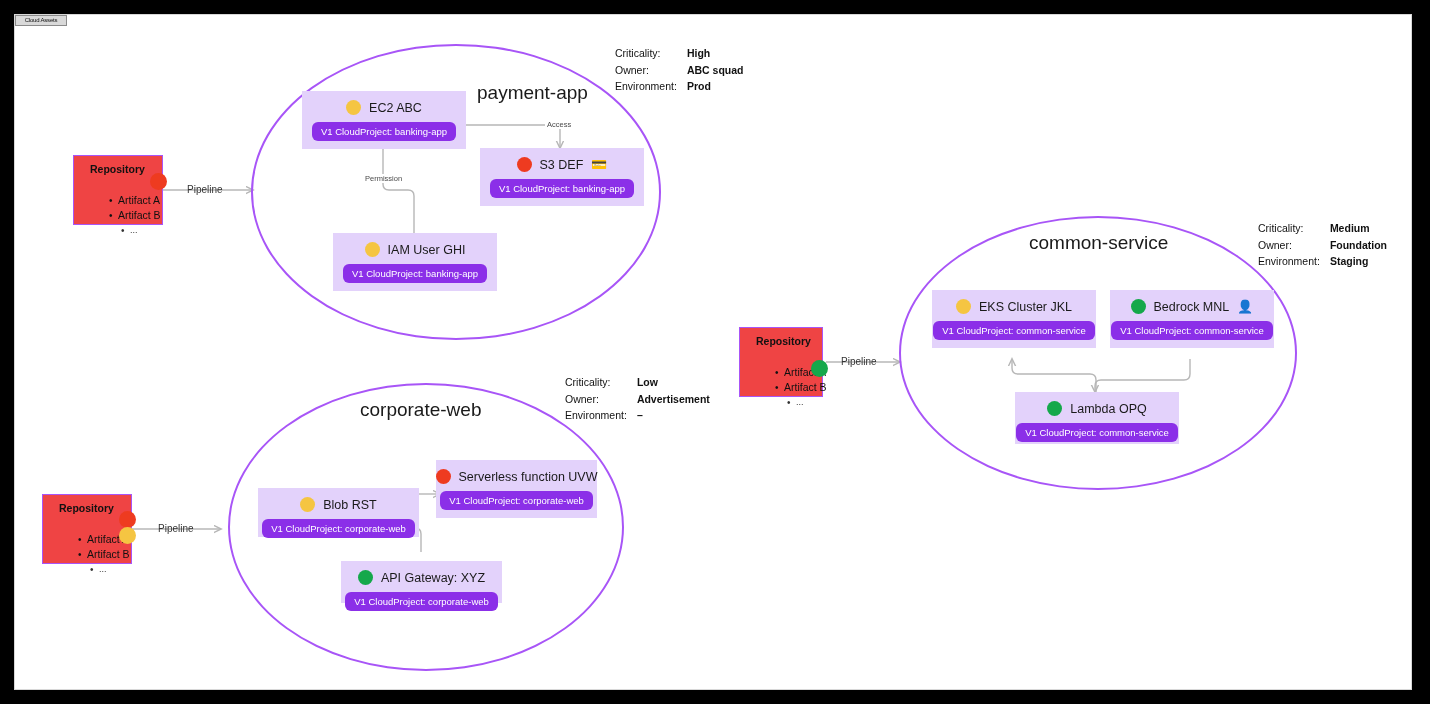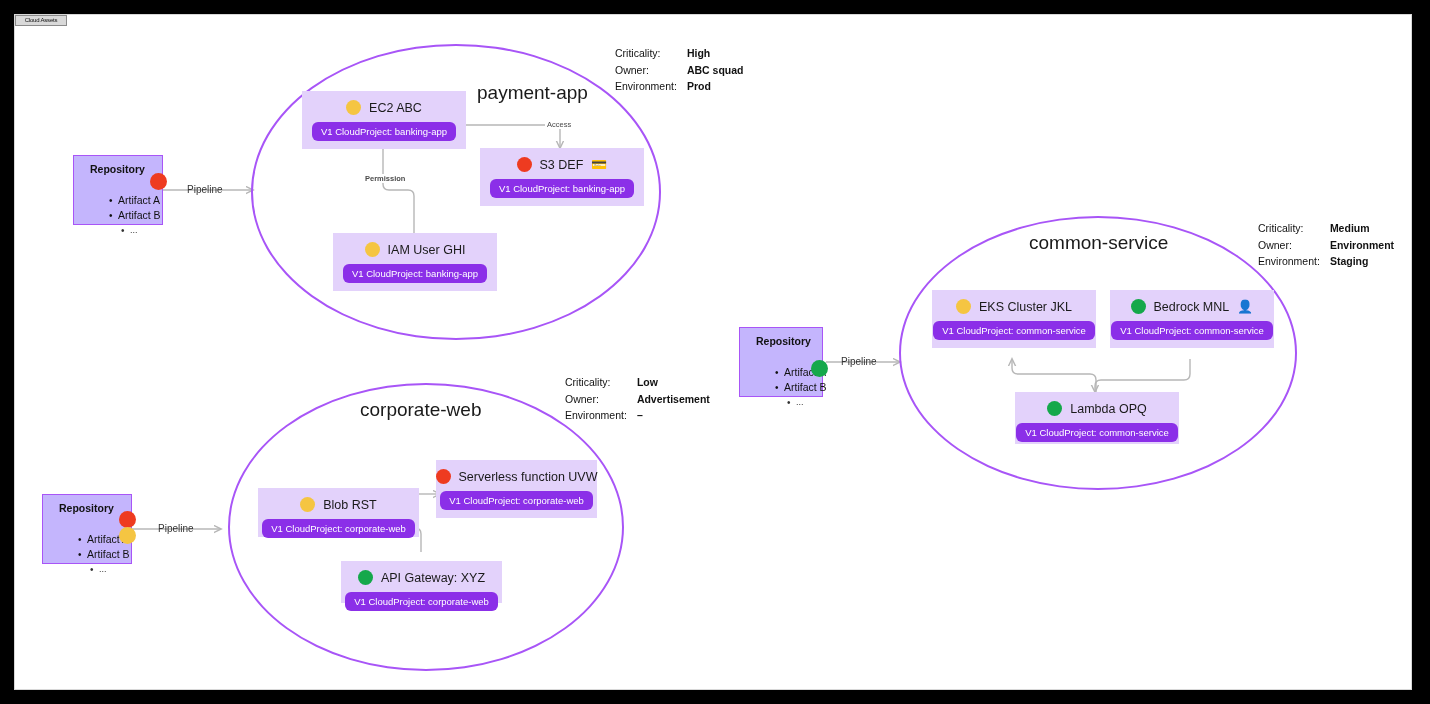--- a/index.html
+++ b/index.html
@@ -22,21 +22,21 @@
   .meta td.v{font-weight:700;}
 
   .node{position:absolute;background:#e3d2fb;box-sizing:border-box;}
   .nodeHead{display:flex;align-items:center;justify-content:center;gap:8px;padding-top:9px;}
   .dot{width:15px;height:15px;border-radius:50%;flex:0 0 auto;}
   .nodeLabel{font-size:12.5px;color:#1a1a1a;white-space:nowrap;}
   .emoji{font-size:13px;line-height:1;}
   .badgeWrap{display:flex;justify-content:center;padding:7px 10px 10px 10px;}
   .badge{background:#8b2fe8;color:#fff;font-size:9.5px;padding:4px 9px;white-space:nowrap;border-radius:6px;}
 
-  .repo{position:absolute;border:1.6px solid #a855f7;background:#c4b5fd;box-sizing:border-box;}
+  .repo{position:absolute;border:1.6px solid #a855f7;background:#ef4444;box-sizing:border-box;}
   .repoTitle{font-size:10.5px;font-weight:700;color:#111;padding:7px 0 2px 16px;}
   .repoList{margin:16px;padding:0 0 0 28px;list-style:none;}
   .repoList li{font-size:10.5px;color:#111;line-height:15px;position:relative;white-space:nowrap;}
   .repoList li:before{content:"\2022";position:absolute;left:-9px;top:0;font-size:10px;}
   .repoList li.ell{padding-left:12px;font-size:9px;color:#333;}
   .repoList li.ell:before{left:3px;}
   .repoDot{position:absolute;width:17px;height:17px;border-radius:50%;}
 
   .edgeLabel{position:absolute;font-size:7.5px;color:#4a4a4a;white-space:nowrap;background:#fff;padding:0 2px;}
   .pipeLabel{position:absolute;font-size:10px;color:#333;white-space:nowrap;}
@@ -103,21 +103,21 @@
 
 <div class="meta" style="left:1258px;top:222px;">
   <table>
     <tbody>
         <tr>
           <td class="k">Criticality:</td>
         <td class="v">Medium</td>
         </tr>
     <tr>
           <td class="k">Owner:</td>
-        <td class="v">Environment</td>
+        <td class="v">Foundation</td>
         </tr>
     <tr>
           <td class="k">Environment:</td>
         <td class="v">Staging</td>
         </tr>
   </tbody>
     </table>
 </div>
 
 <div class="meta" style="left:565px;top:376px;">
@@ -164,21 +164,21 @@
   <div class="nodeHead">
     <span class="dot" style="background:#f5c542;"></span>
     <span class="nodeLabel">IAM User GHI</span>
   </div>
   <div class="badgeWrap">
       <span class="badge">V1 CloudProject: banking-app</span>
     </div>
 </div>
 
 <div class="edgeLabel" style="left:500px;top:120px;margin-left:45px;">Access</div>
-<div class="edgeLabel" style="left:363px;top:174px;font-weight:bold;">Permission</div>
+<div class="edgeLabel" style="left:363px;top:174px;">Permission</div>
 
 <div class="node" style="left:932px;top:290px;width:164px;height:58px;">
   <div class="nodeHead">
     <span class="dot" style="background:#f5c542;"></span>
     <span class="nodeLabel">EKS Cluster JKL</span>
   </div>
   <div class="badgeWrap">
       <span class="badge">V1 CloudProject: common-service</span>
     </div>
 </div>

